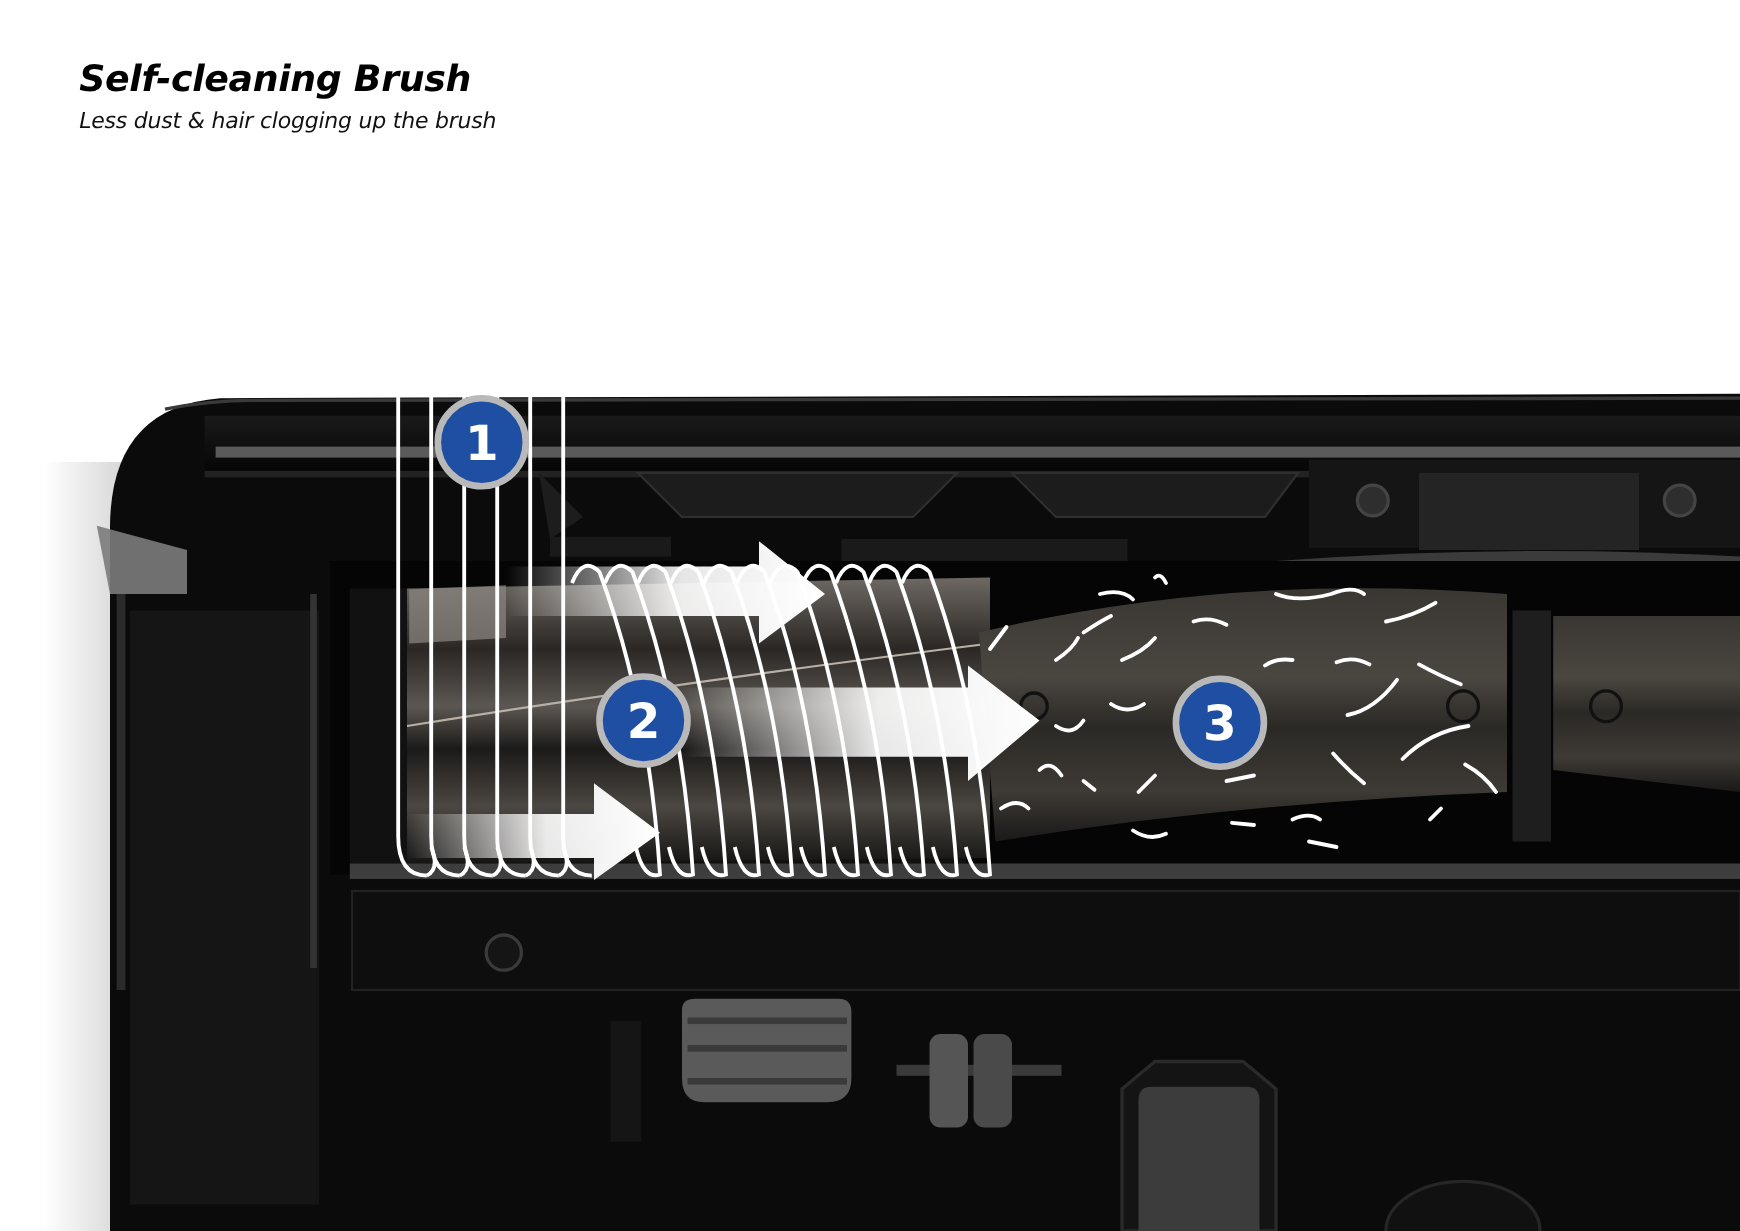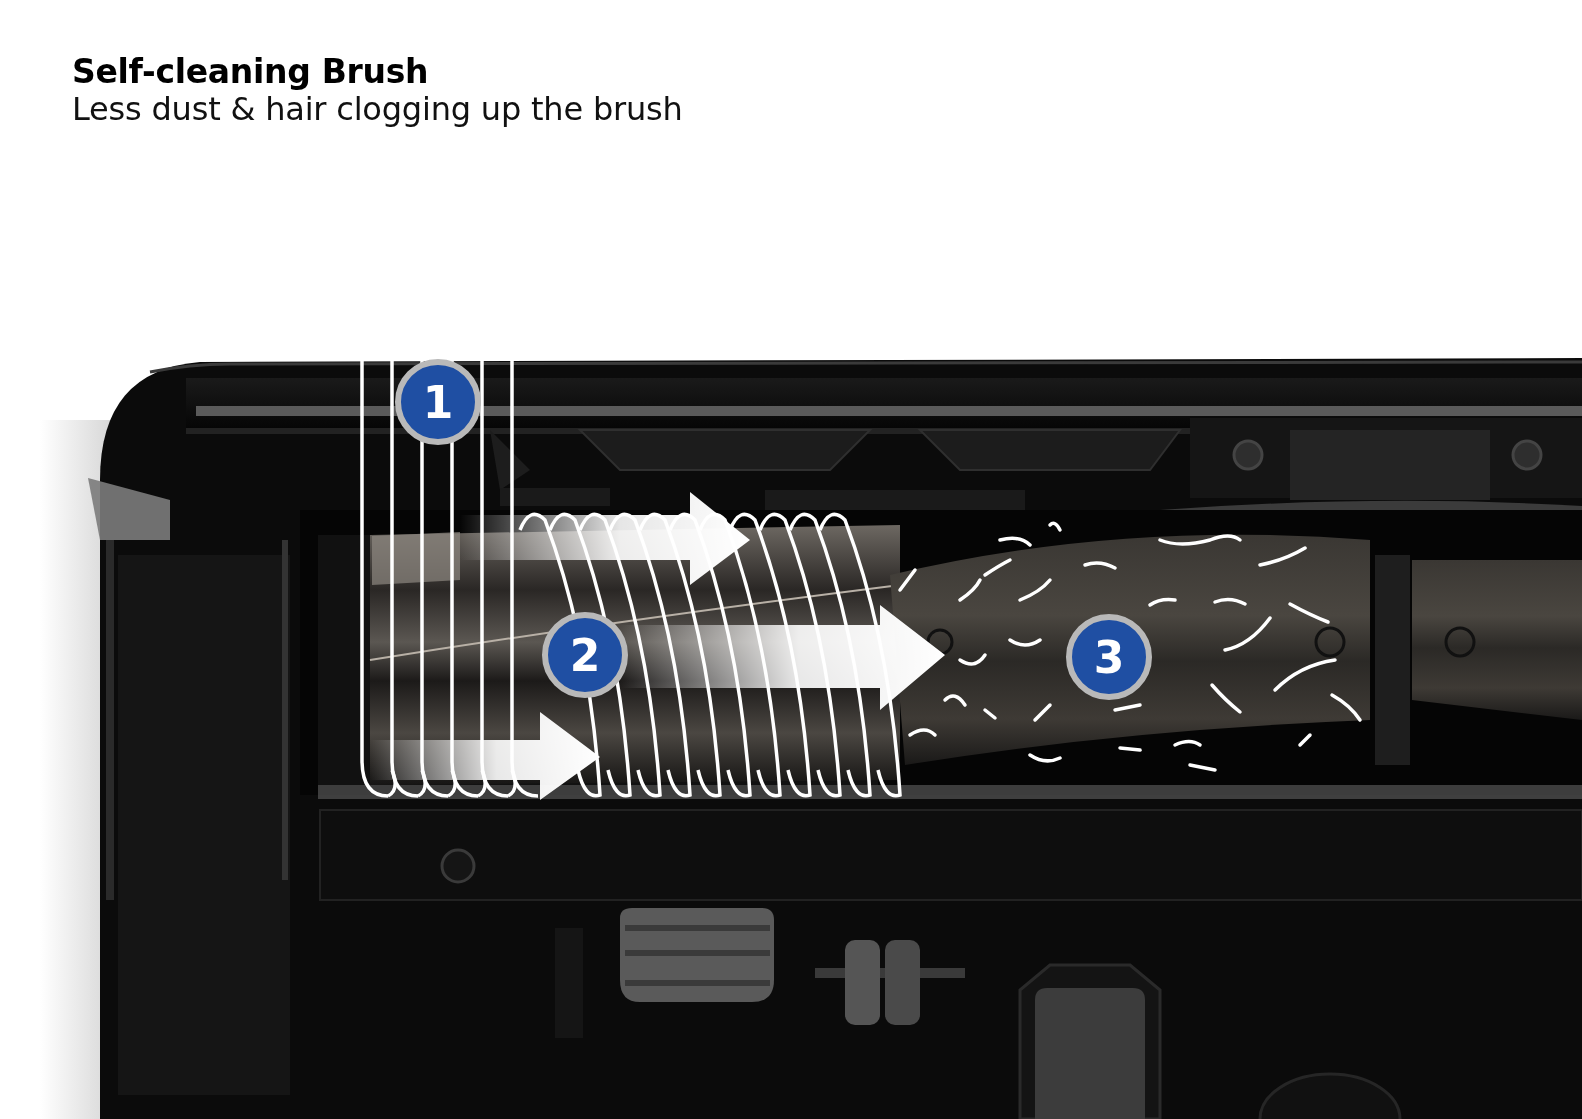--- a/index.html
+++ b/index.html
@@ -1,26 +1,26 @@
 <!DOCTYPE html>
 <html><head>
 <meta charset="utf-8">
 <style>
   html, body { margin: 0; padding: 0; }
   body {
     width: 1582px; height: 1119px; overflow: hidden; background: #ffffff;
     position: relative; font-family: "DejaVu Sans", "Liberation Sans", sans-serif;
   }
-  .header { position: absolute; left: 72px; top: 50px; }
+  .header { position: absolute; left: 72px; top: 50px; font-style: italic; }
   .title {
     font-size: 33px; font-weight: bold; color: #000; letter-spacing: -0.3px;
     line-height: 44px;
   }
   .subtitle {
-    font-size: 32px; color: #111; line-height: 30px; letter-spacing: -0.2px;
+    font-size: 20px; color: #111; line-height: 30px; letter-spacing: -0.2px;
   }
   .illustration { position: absolute; left: 0; top: 0; width: 1582px; height: 1119px; }
   .badge-num { font-family: "DejaVu Sans", sans-serif; font-weight: bold; }
 </style>
 </head>
 <body>
 
 <div class="header">
   <div class="title">Self-cleaning Brush</div>
   <div class="subtitle">Less dust &amp; hair clogging up the brush</div>

